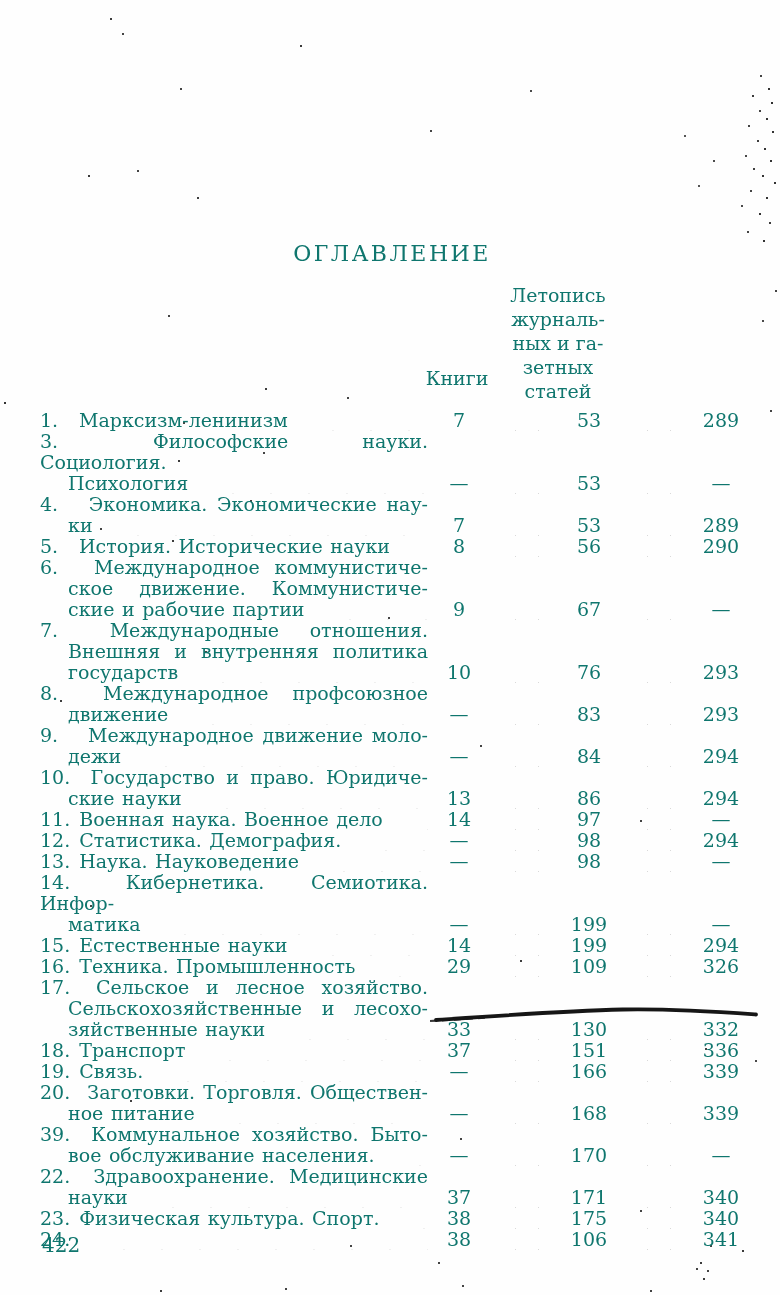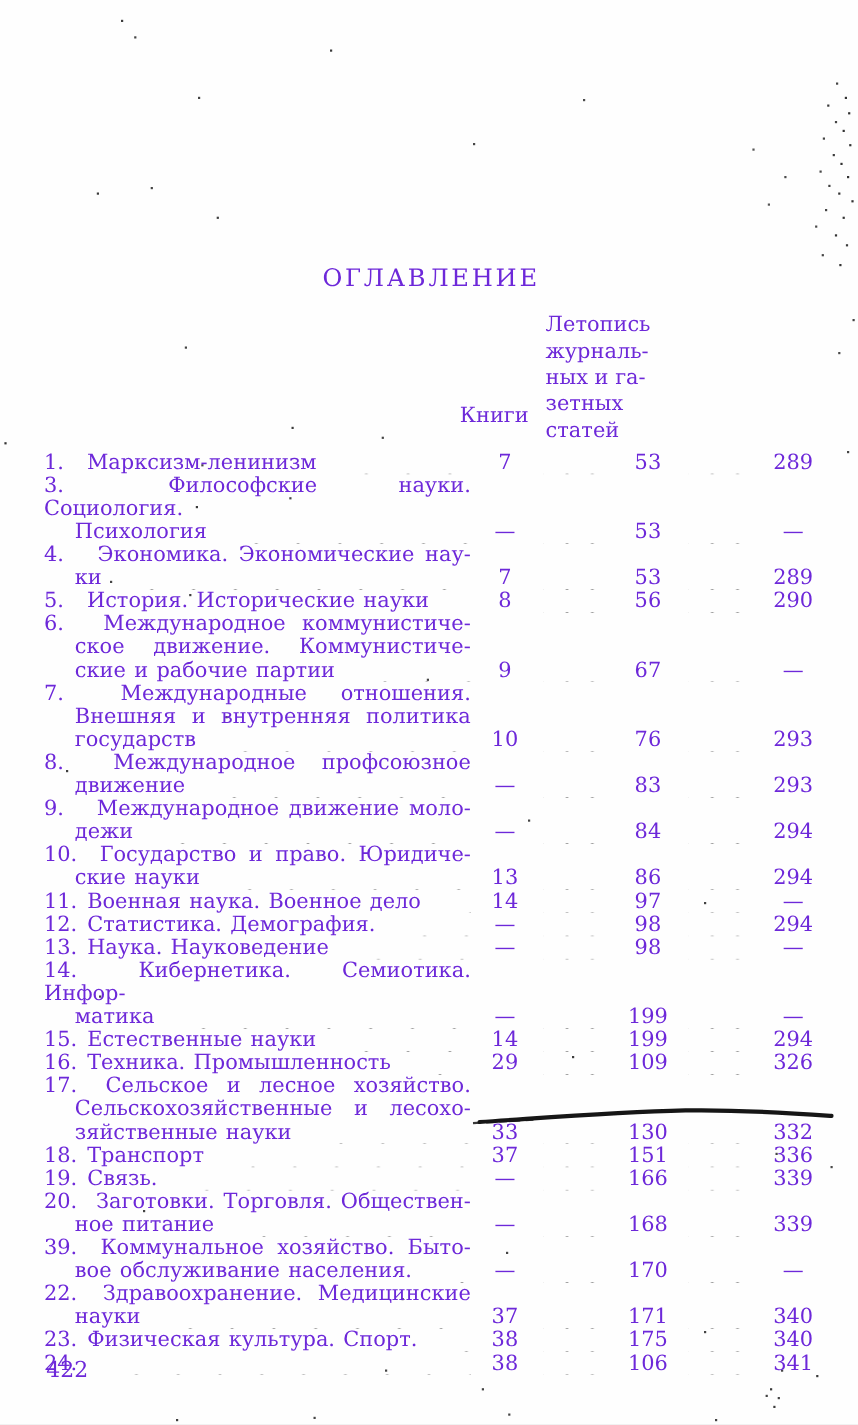--- a/index.html
+++ b/index.html
@@ -1,28 +1,28 @@
 <!DOCTYPE html>
 <html><head>
 <meta charset="utf-8">
 <style>
   html,body { margin:0; padding:0; background:#e8e8e8; }
   .page {
     position:relative; width:780px; height:1295px; margin:0 auto;
-    background:#fefefe; color:#6d28d9; overflow:hidden;
+    background:#fefefe; color:#0f766e; overflow:hidden;
     font-family:"DejaVu Serif","Liberation Serif",serif;
   }
   
   .doc-title {
     position:absolute; top:241px; left:0; width:784px;
     text-align:center; font-size:22px; font-weight:normal;
     letter-spacing:2.5px; margin:0;
   }
   
-  .col-head { position:absolute; font-size:19px; line-height:24px; text-align:left; }
+  .col-head { position:absolute; font-size:19px; line-height:24px; text-align:center; }
   .books-head   { top:366px; left:418px; width:78px; }
   .journal-head { top:283px; left:496px; width:124px; }
   .yakutia-head { top:283px; left:626px; width:114px; }
   
   .toc {
     position:absolute; top:410px; left:40px; width:712px;
     font-size:19px; line-height:21px; word-spacing:1.5px;
   }
   .row { display:grid; grid-template-columns:388px 62px 66px 66px 68px 62px; align-items:end; }
   .cell.val { text-align:center; line-height:21px; white-space:nowrap; }

